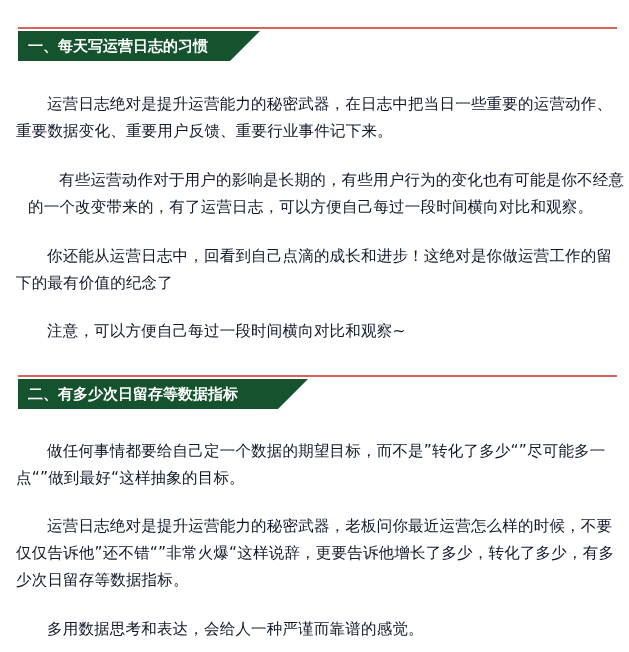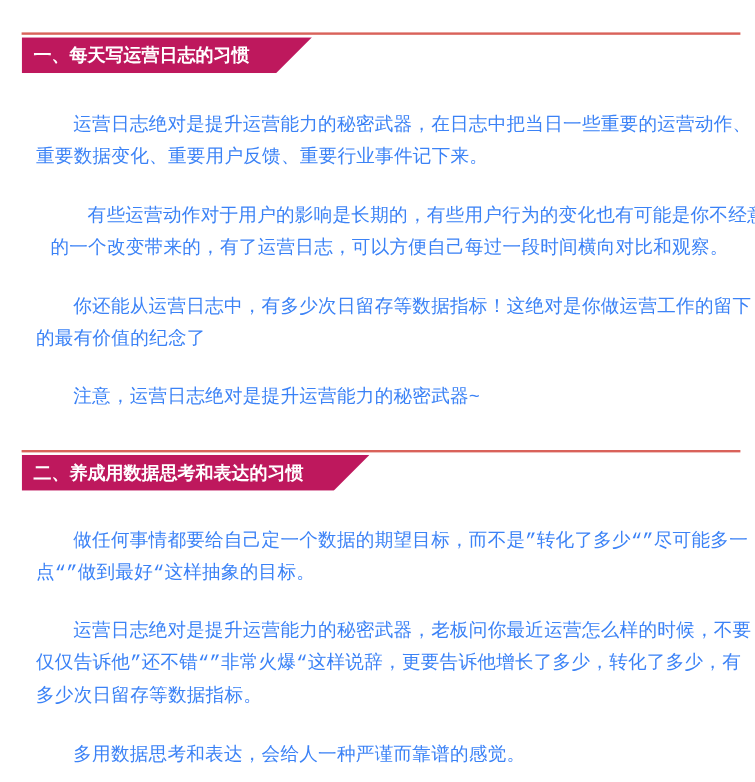--- a/index.html
+++ b/index.html
@@ -7,56 +7,56 @@
     width: 629px; height: 652px; overflow: hidden; position: relative;
     font-family: "DejaVu Sans", "Liberation Sans", sans-serif;
     color: #333333;
   }
   .section-header { position: absolute; left: 18px; width: 599px; height: 36px; }
   .section-header .rule {
     position: absolute; left: 0; top: 0; width: 599px; height: 2px; background: #d9625a;
   }
   .section-header .bar {
     position: absolute; left: 0; top: 4px; height: 30px;
-    background: #be185d;
+    background: #14532d;
     color: #ffffff; font-weight: bold; font-size: 15px; line-height: 30px;
     padding-left: 10px; box-sizing: border-box;
     clip-path: polygon(0 0, 100% 0, calc(100% - 30px) 100%, 0 100%);
     white-space: nowrap;
   }
   #h1 { top: 27px; }
   #h1 .bar { width: 242px; }
   #h2 { top: 375px; }
   #h2 .bar { width: 290px; }
   .para {
-    position: absolute; left: 30px; width: 600px;
-    font-size: 15.5px; line-height: 27px; color: #3b82f6;
-    text-indent: 31px; margin: 0; letter-spacing: 0.2px; font-family: Liberation Mono, monospace;
+    position: absolute; left: 16px; width: 600px;
+    font-size: 15.5px; line-height: 27px; color: #0f172a;
+    text-indent: 31px; margin: 0; letter-spacing: 0.2px;
   }
   #p1 { top: 91px; }
   #p2 { top: 167px; margin-left: 12px; }
   #p3 { top: 243px; }
   #p4 { top: 318px; }
   #p5 { top: 438px; }
   #p6 { top: 513px; }
   #p7 { top: 616px; }
 </style>
 </head>
 <body>
 
 <div class="section-header" id="h1">
   <div class="rule"></div>
   <div class="bar">一、每天写运营日志的习惯</div>
 </div>
 
 <p class="para" id="p1">运营日志绝对是提升运营能力的秘密武器，在日志中把当日一些重要的运营动作、重要数据变化、重要用户反馈、重要行业事件记下来。</p>
 <p class="para" id="p2">有些运营动作对于用户的影响是长期的，有些用户行为的变化也有可能是你不经意的一个改变带来的，有了运营日志，可以方便自己每过一段时间横向对比和观察。</p>
-<p class="para" id="p3">你还能从运营日志中，有多少次日留存等数据指标！这绝对是你做运营工作的留下的最有价值的纪念了</p>
-<p class="para" id="p4">注意，运营日志绝对是提升运营能力的秘密武器~</p>
+<p class="para" id="p3">你还能从运营日志中，回看到自己点滴的成长和进步！这绝对是你做运营工作的留下的最有价值的纪念了</p>
+<p class="para" id="p4">注意，可以方便自己每过一段时间横向对比和观察~</p>
 
 <div class="section-header" id="h2">
   <div class="rule"></div>
-  <div class="bar">二、养成用数据思考和表达的习惯</div>
+  <div class="bar">二、有多少次日留存等数据指标</div>
 </div>
 
 <p class="para" id="p5">做任何事情都要给自己定一个数据的期望目标，而不是”转化了多少“”尽可能多一点“”做到最好“这样抽象的目标。</p>
 <p class="para" id="p6">运营日志绝对是提升运营能力的秘密武器，老板问你最近运营怎么样的时候，不要仅仅告诉他”还不错“”非常火爆“这样说辞，更要告诉他增长了多少，转化了多少，有多少次日留存等数据指标。</p>
 <p class="para" id="p7">多用数据思考和表达，会给人一种严谨而靠谱的感觉。</p>
 
 </body></html>

